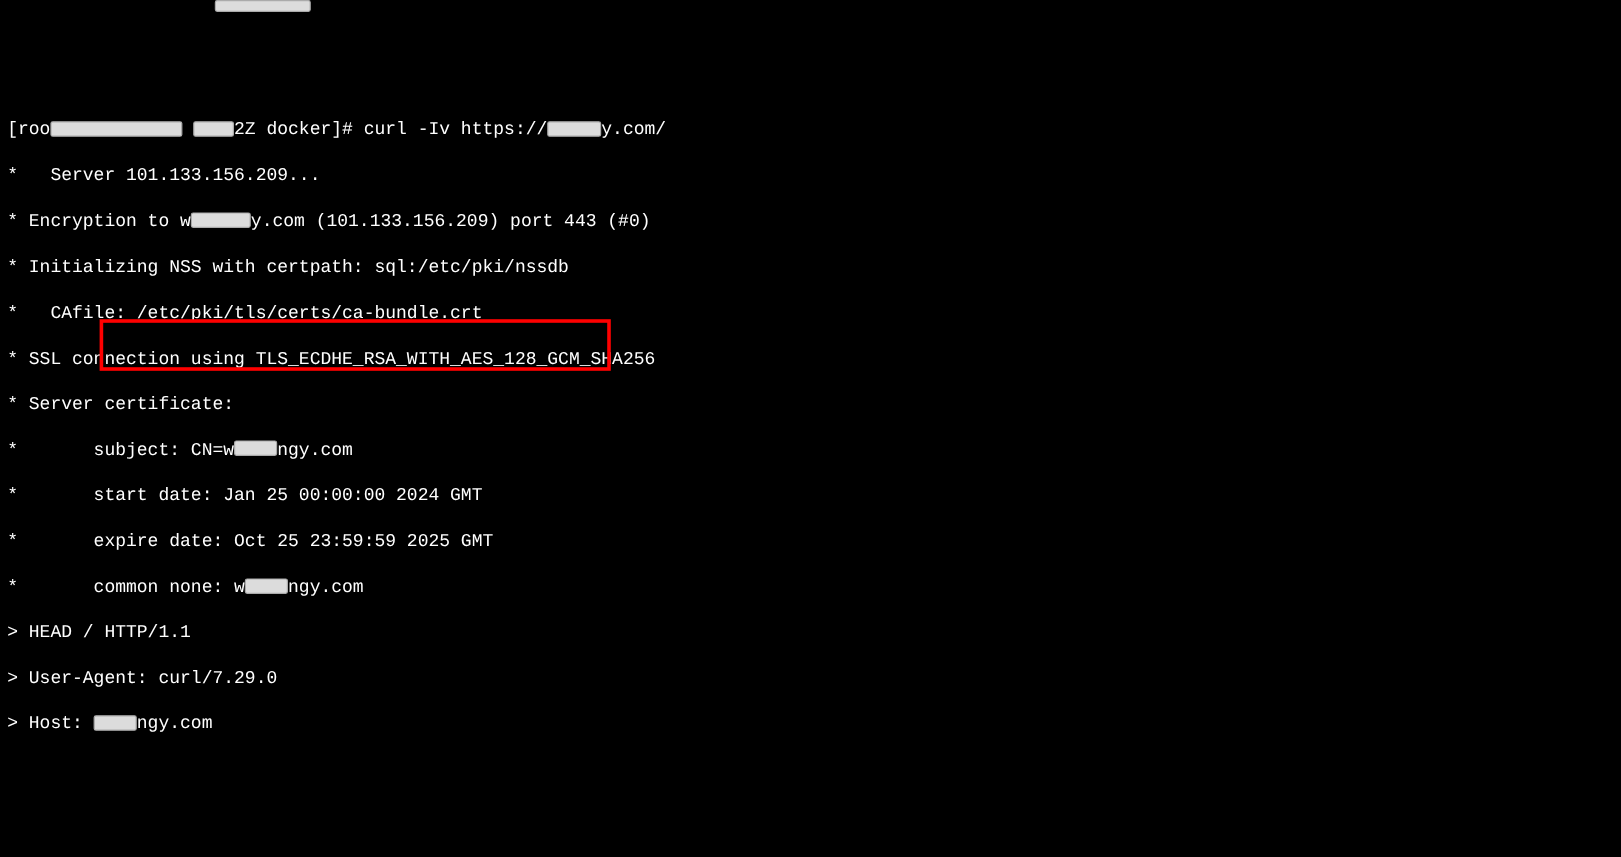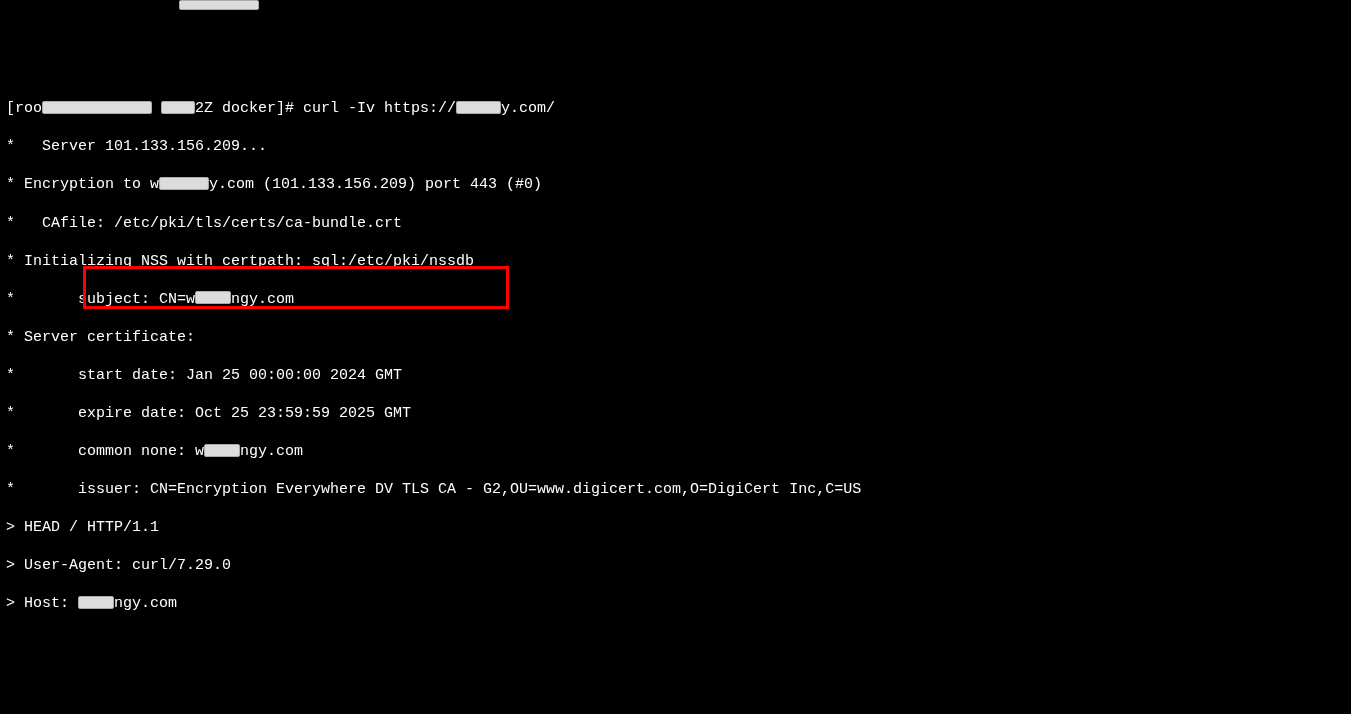--- a/index.html
+++ b/index.html
@@ -48,28 +48,28 @@
   </style>
 </head>
 <body>
 
 
 
 <div class="container">
 <span class="terminal-line"><span>[roo</span><span class="redact" style="width:110px;height:13px;"></span> <span class="redact" style="width:34px;height:13px;"></span><span>2Z docker]# curl -Iv https://</span><span class="redact" style="width:45px;height:13px;"></span><span>y.com/</span></span>
 <span class="terminal-line">*   Server 101.133.156.209...</span>
 <span class="terminal-line"><span>* Encryption to w</span><span class="redact" style="width:50px;height:13px;"></span><span>y.com (101.133.156.209) port 443 (#0)</span></span>
+<span class="terminal-line">* Initializing NSS with certpath: sql:/etc/pki/nssdb</span>
 <span class="terminal-line">*   CAfile: /etc/pki/tls/certs/ca-bundle.crt</span>
-<span class="terminal-line">* Initializing NSS with certpath: sql:/etc/pki/nssdb</span>
+<span class="terminal-line">* SSL connection using TLS_ECDHE_RSA_WITH_AES_128_GCM_SHA256</span>
+<span class="terminal-line">* Server certificate:</span>
 <span class="terminal-line"><span>*       subject: CN=w</span><span class="redact" style="width:36px;height:13px;"></span><span>ngy.com</span></span>
-<span class="terminal-line">* Server certificate:</span>
 <span class="terminal-line">*       start date: Jan 25 00:00:00 2024 GMT</span>
 <span class="terminal-line">*       expire date: Oct 25 23:59:59 2025 GMT</span>
 <span class="terminal-line"><span>*       common none: w</span><span class="redact" style="width:36px;height:13px;"></span><span>ngy.com</span></span>
-<span class="terminal-line">*       issuer: CN=Encryption Everywhere DV TLS CA - G2,OU=www.digicert.com,O=DigiCert Inc,C=US</span>
 <span class="terminal-line">&gt; HEAD / HTTP/1.1</span>
 <span class="terminal-line">&gt; User-Agent: curl/7.29.0</span>
 <span class="terminal-line"><span>&gt; Host: </span><span class="redact" style="width:36px;height:13px;"></span><span>ngy.com</span></span>
 
 
 
 
 
 
 

